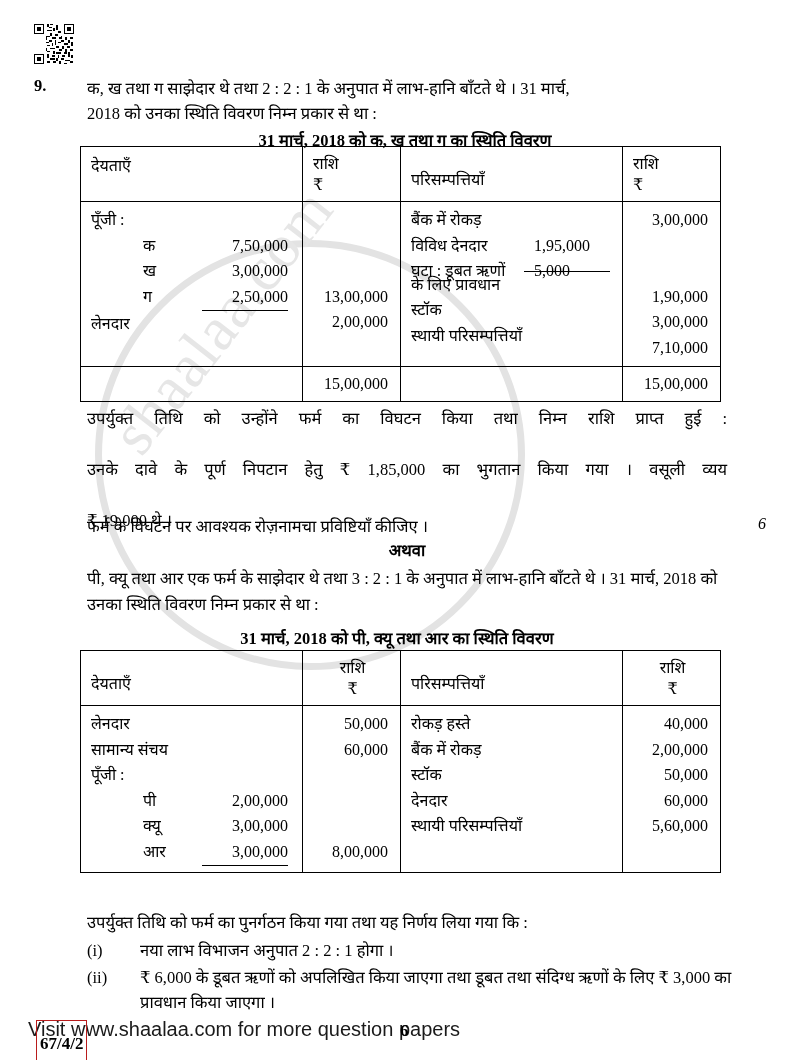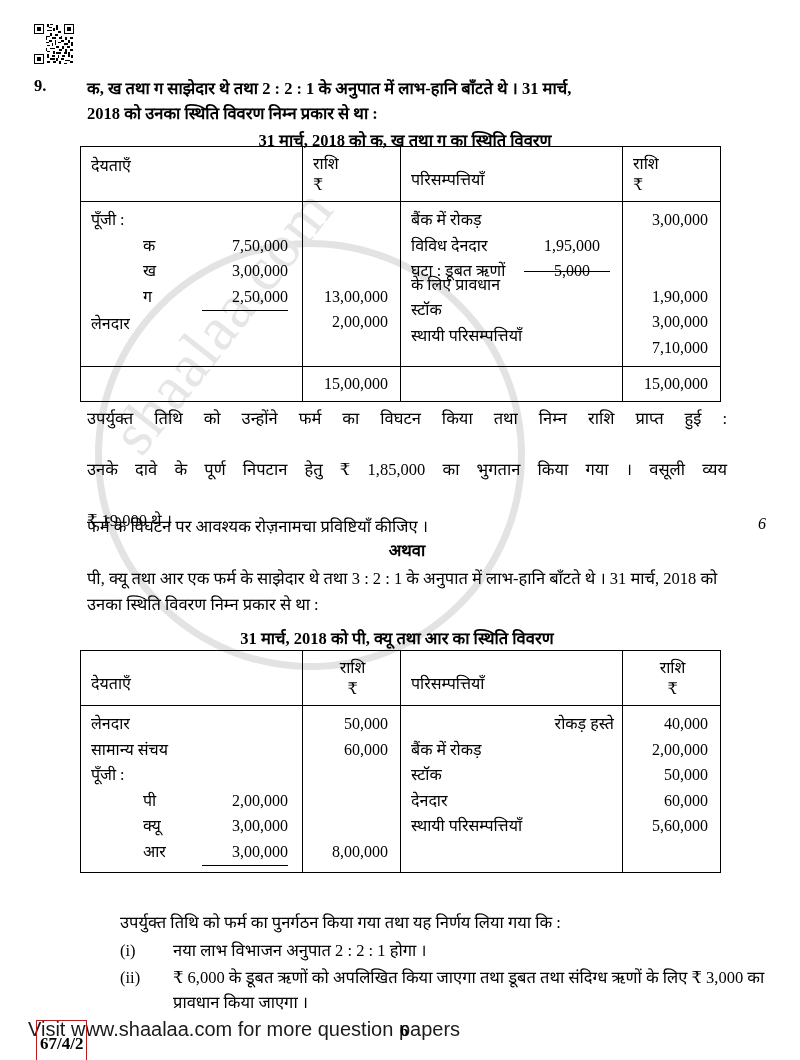--- a/index.html
+++ b/index.html
@@ -85,21 +85,21 @@
     font-weight: bold;
     font-size: 16.5px;
   }
   .qbody {
     margin-left: 53px;
     font-size: 16.5px;
     line-height: 25px;
     text-align: justify;
     text-justify: inter-word;
   }
-  .qbody .ln { display: block; font-weight: bold; }
+  .qbody .ln { display: block; }
   .ln-just {
     display: block;
     text-align: justify;
   }
   .ln-just::after {
     content: "";
     display: inline-block;
     width: 100%;
   }
 
@@ -148,21 +148,21 @@
   .ul-num {
     border-bottom: 1.3px solid #000;
     padding-bottom: 1px;
   }
 
   .inline2 {
     display: flex;
     justify-content: space-between;
     padding-right: 4px;
   }
-  .inline2 .v2 { min-width: 76px; text-align: center; }
+  .inline2 .v2 { min-width: 76px; text-align: left; }
   .blank-line { display: block; height: 25.5px; }
 
   .rule-under {
     display: block;
     border-bottom: 1.3px solid #000;
     width: 86px;
     margin-left: auto;
     margin-right: 4px;
     height: 0;
     position: relative;
@@ -514,42 +514,42 @@
                 <span style="display:block;">50,000</span>
                 <span style="display:block;">60,000</span>
                 <span class="blank-line"></span>
                 <span class="blank-line"></span>
                 <span class="blank-line"></span>
                 <span style="display:block;">8,00,000</span>
               </div>
             </td>
             <td>
               <div class="cell">
-                <span style="display:block;text-align:right;">रोकड़ हस्ते</span>
+                <span style="display:block;">रोकड़ हस्ते</span>
                 <span style="display:block;">बैंक में रोकड़</span>
                 <span style="display:block;">स्टॉक</span>
                 <span style="display:block;">देनदार</span>
                 <span style="display:block;">स्थायी परिसम्पत्तियाँ</span>
               </div>
             </td>
             <td>
               <div class="cell right">
                 <span style="display:block;">40,000</span>
                 <span style="display:block;">2,00,000</span>
                 <span style="display:block;">50,000</span>
                 <span style="display:block;">60,000</span>
                 <span style="display:block;">5,60,000</span>
               </div>
             </td>
           </tr>
         </tbody>
       </table>
     </div>
 
-    <div style="position:absolute; left:87px; top:910px; width:660px;margin-left:33px;">
+    <div style="position:absolute; left:87px; top:910px; width:660px;">
       <div style="font-size:16.5px; line-height:25.5px;">उपर्युक्त तिथि को फर्म का पुनर्गठन किया गया तथा यह निर्णय लिया गया कि :</div>
       <div class="roman-list">
         <div class="roman-item">
           <span class="roman-key">(i)</span>
           <span class="roman-txt">नया लाभ विभाजन अनुपात 2 : 2 : 1 होगा ।</span>
         </div>
         <div class="roman-item">
           <span class="roman-key">(ii)</span>
           <span class="roman-txt">
             <span class="ln">₹ 6,000 के डूबत ऋणों को अपलिखित किया जाएगा तथा डूबत तथा संदिग्ध ऋणों</span>

